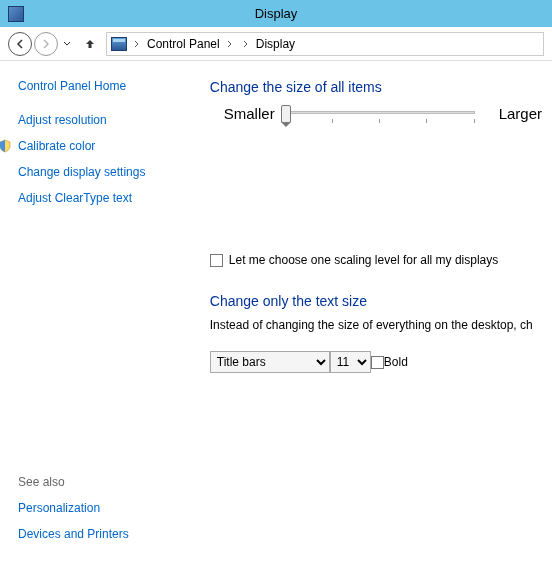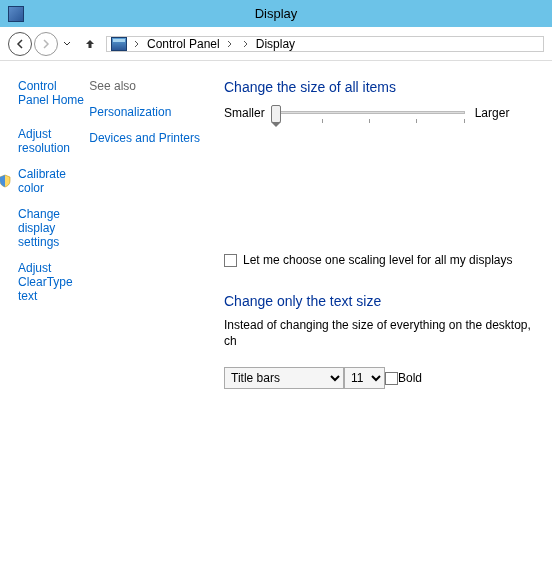--- a/index.html
+++ b/index.html
@@ -8,43 +8,43 @@
     .titlebar { height: 27px; background: #6cc3e8; display: flex; align-items: center; }
     .titlebar-icon { width: 16px; height: 16px; margin-left: 8px; background: linear-gradient(135deg, #5b8cc9, #2b5797); border: 1px solid #1a3d6e; }
     .titlebar-text { flex: 1; text-align: center; font-size: 13px; color: #000; margin-right: 24px; }
     
     .navbar { height: 34px; background: #fff; border-bottom: 1px solid #ddd; display: flex; align-items: center; padding: 0 8px; gap: 2px; }
     .nav-btn { width: 24px; height: 24px; border: 1px solid #999; border-radius: 50%; display: flex; align-items: center; justify-content: center; background: #fff; cursor: default; }
     .nav-btn.enabled { border-color: #555; cursor: pointer; }
     .nav-btn.disabled svg { opacity: 0.35; }
     .nav-dropdown { width: 14px; display: flex; align-items: center; justify-content: center; cursor: pointer; }
     .nav-up { width: 20px; height: 20px; display: flex; align-items: center; justify-content: center; cursor: pointer; margin: 0 4px; }
-    .addressbar { flex: 1; height: 16px; border: 1px solid #ccc; display: flex; align-items: center; padding: 0 4px; gap: 4px; }
+    .addressbar { flex: 1; height: 24px; border: 1px solid #ccc; display: flex; align-items: center; padding: 0 4px; gap: 4px; }
     .addr-icon { width: 16px; height: 14px; background: linear-gradient(180deg, #5b9fd6, #2b5797); border: 1px solid #1a3d6e; position: relative; }
     .addr-icon::before { content: ''; position: absolute; top: 1px; left: 1px; right: 1px; height: 3px; background: #a8d4f0; }
     .crumb { font-size: 12px; color: #000; cursor: pointer; }
     .crumb-sep { width: 12px; height: 12px; display: flex; align-items: center; justify-content: center; cursor: pointer; }
     
     .content { display: flex; height: calc(100% - 61px); }
     
-    .sidebar { width: 210px; padding: 18px 10px 10px 18px; display: flex; flex-direction: row; }
+    .sidebar { width: 210px; padding: 18px 10px 10px 18px; display: flex; flex-direction: column; }
     .sidebar-top { flex: 1; }
     .side-link { color: #0066cc; font-size: 12px; margin-bottom: 12px; cursor: pointer; display: block; }
     .side-link.home { color: #0066cc; font-size: 12px; margin-bottom: 20px; }
     .side-link-row { display: flex; align-items: center; margin-bottom: 12px; }
     .shield-icon { width: 14px; height: 14px; margin-right: 6px; margin-left: -20px; }
     .see-also { color: #666; font-size: 12px; margin-bottom: 12px; }
     
     .main { flex: 1; padding: 18px 10px 10px 14px; }
     .heading { color: #003399; font-size: 14px; margin-bottom: 8px; }
     .para { font-size: 12px; color: #000; margin-bottom: 18px; line-height: 1.35; }
     .para a { color: #0066cc; text-decoration: underline; cursor: pointer; }
     
     .slider-row { display: flex; align-items: center; gap: 10px; margin-bottom: 130px; }
-    .slider-label { font-size: 12px; color: #000; }
+    .slider-label { font-size: 15px; color: #000; margin-left: 14px; }
     .slider-track { position: relative; width: 190px; height: 20px; }
     .slider-bar { position: absolute; top: 8px; left: 0; right: 0; height: 3px; background: #ddd; border: 1px solid #bbb; }
     .slider-ticks { position: absolute; bottom: 0; left: 0; right: 0; display: flex; justify-content: space-between; }
     .slider-tick { width: 1px; height: 4px; background: #999; }
     .slider-thumb { position: absolute; top: 2px; left: -4px; width: 10px; height: 18px; background: #f0f0f0; border: 1px solid #777; border-radius: 2px; cursor: pointer; }
     .slider-thumb::after { content: ''; position: absolute; bottom: -5px; left: -1px; width: 0; height: 0; border-left: 5px solid transparent; border-right: 5px solid transparent; border-top: 5px solid #777; }
     
     .check-row { display: flex; align-items: center; gap: 6px; margin-bottom: 26px; }
     .checkbox { width: 13px; height: 13px; border: 1px solid #777; background: #fff; cursor: pointer; }
     .check-label { font-size: 12px; }

